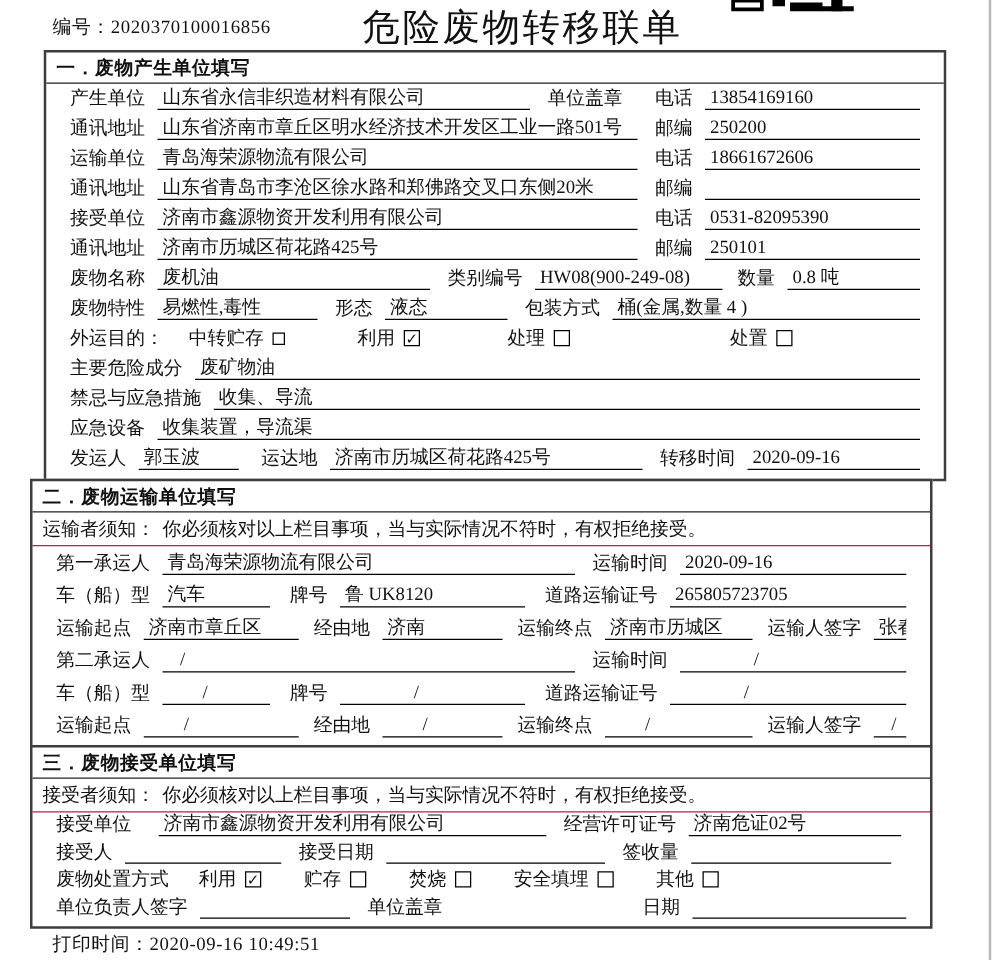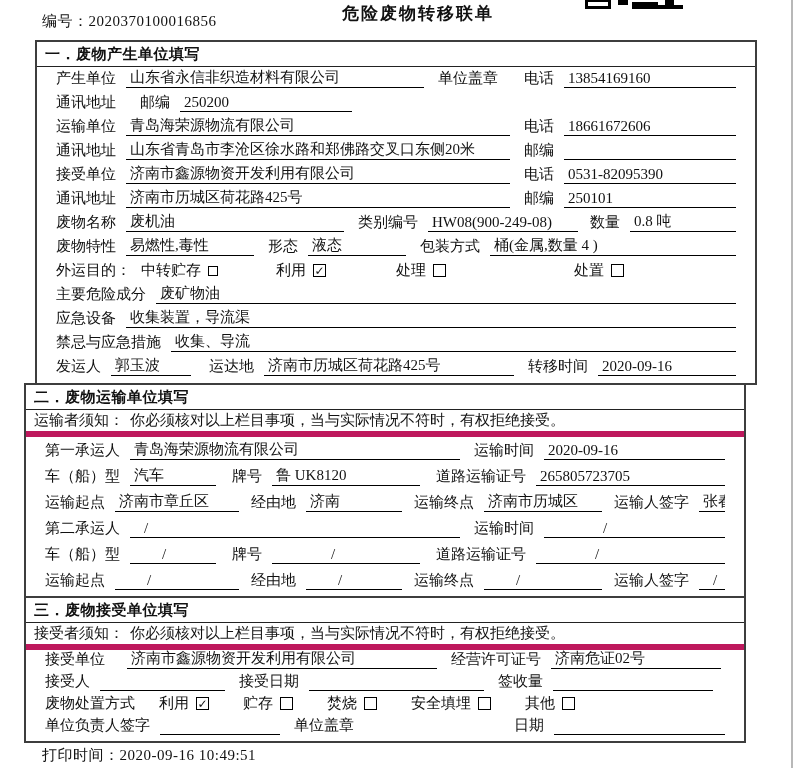--- a/index.html
+++ b/index.html
@@ -7,38 +7,38 @@
   .page {
     position:relative; width:796px; height:768px; background:#ffffff;
     font-family:"Liberation Serif","DejaVu Serif",serif;
     color:#111; font-size:15px; overflow:hidden;
   }
   .page-edge { position:absolute; right:3px; top:0; bottom:0; width:2px; background:#b8b8b8; }
 
   
   .doc-no { position:absolute; left:42px; top:12px; letter-spacing:.5px; white-space:nowrap; }
   .title  { position:absolute; left:70px; right:30px; top:2px; text-align:center;
-            font-size:17px; font-weight:bold; letter-spacing:2px; }
+            font-size:30px; font-weight:normal; letter-spacing:2px; }
 
   
   .qr { position:absolute; left:585px; top:0; width:110px; height:11px; }
   .qr .q1 { position:absolute; left:0;  top:0; width:26px; height:9px; border:3px solid #000; border-top-width:2px; }
   .qr .q2 { position:absolute; left:33px; top:0; width:10px; height:5px; background:#000; }
   .qr .q3 { position:absolute; left:47px; top:2px; width:26px; height:7px; background:#000; }
   .qr .q4 { position:absolute; left:80px; top:0; width:9px; height:9px; background:#000; }
   .qr .q5 { position:absolute; left:72px; top:5px; width:26px; height:4px; background:#000; }
 
   
   .box { margin-left:35px; width:722px; border:2px solid #3d3d3d; background:#fff; }
   .box1 { margin-top:40px; padding-bottom:4px; }
   .box2, .box3 { margin-top:-2px; padding-bottom:3px;margin-left:24px; }
   .sec-title { font-weight:bold; padding:3px 8px 2px 8px; border-bottom:1px solid #222;
                font-size:15px; letter-spacing:.5px; }
   .notice { display:flex; align-items:center; height:27px; padding:0 8px;
-            border-bottom:6px solid #be185d; white-space:nowrap; }
+            border-bottom:1px solid #be185d; white-space:nowrap; }
   .notice .nl { margin-right:6px; }
 
   .row { display:flex; align-items:flex-end; padding:0 19px; height:24px; }
   .box2 .row { height:26px; }
   .box3 .row { height:22px; }
   .row > * { margin-bottom:3px; }
   .lbl { white-space:nowrap; margin-right:10px; flex:0 0 auto; }
   .val { border-bottom:1px solid #000; padding:0 4px; white-space:nowrap;
          overflow:hidden; min-height:18px; flex:0 0 auto; }
   .grow { flex:1 1 auto; }
@@ -81,20 +81,21 @@
       <span class="lbl">产生单位</span>
       <span class="val" style="width:298px">山东省永信非织造材料有限公司</span>
       <span class="lbl" style="margin-left:14px">单位盖章</span>
       <span class="sp"></span>
       <span class="lbl">电话</span>
       <span class="val" style="width:172px">13854169160</span>
     </div>
 
     <div class="row">
       <span class="lbl">通讯地址</span>
+      <span class="val grow">山东省济南市章丘区明水经济技术开发区工业一路501号</span>
       <span class="lbl" style="margin-left:14px">邮编</span>
       <span class="val" style="width:172px">250200</span>
     </div>
 
     <div class="row">
       <span class="lbl">运输单位</span>
       <span class="val grow">青岛海荣源物流有限公司</span>
       <span class="lbl" style="margin-left:14px">电话</span>
       <span class="val" style="width:172px">18661672606</span>
     </div>
@@ -133,21 +134,21 @@
       <span class="lbl">废物特性</span>
       <span class="val" style="width:128px">易燃性,毒性</span>
       <span class="lbl" style="margin-left:14px">形态</span>
       <span class="val" style="width:98px">液态</span>
       <span class="lbl" style="margin-left:14px">包装方式</span>
       <span class="val grow">桶(金属,数量 4 )</span>
     </div>
 
     <div class="row">
       <span class="lbl">外运目的：</span>
-      <span class="opt" style="">
+      <span class="opt" style="margin-left:10px">
         <span class="t">中转贮存</span>
         <span class="cb cb-sm"></span>
       </span>
       <span class="opt" style="margin-left:58px">
         <span class="t">利用</span>
         <span class="cb">✓</span>
       </span>
       <span class="opt" style="margin-left:70px">
         <span class="t">处理</span>
         <span class="cb"></span>
@@ -157,27 +158,27 @@
         <span class="cb"></span>
       </span>
     </div>
 
     <div class="row">
       <span class="lbl">主要危险成分</span>
       <span class="val grow">废矿物油</span>
     </div>
 
     <div class="row">
+      <span class="lbl">禁忌与应急措施</span>
+      <span class="val grow">收集、导流</span>
+    </div>
+
+    <div class="row">
       <span class="lbl">应急设备</span>
       <span class="val grow">收集装置，导流渠</span>
-    </div>
-
-    <div class="row">
-      <span class="lbl">禁忌与应急措施</span>
-      <span class="val grow">收集、导流</span>
     </div>
 
     <div class="row">
       <span class="lbl">发运人</span>
       <span class="val" style="width:80px">郭玉波</span>
       <span class="lbl" style="margin-left:18px">运达地</span>
       <span class="val" style="width:250px">济南市历城区荷花路425号</span>
       <span class="lbl" style="margin-left:14px">转移时间</span>
       <span class="val grow">2020-09-16</span>
     </div>

